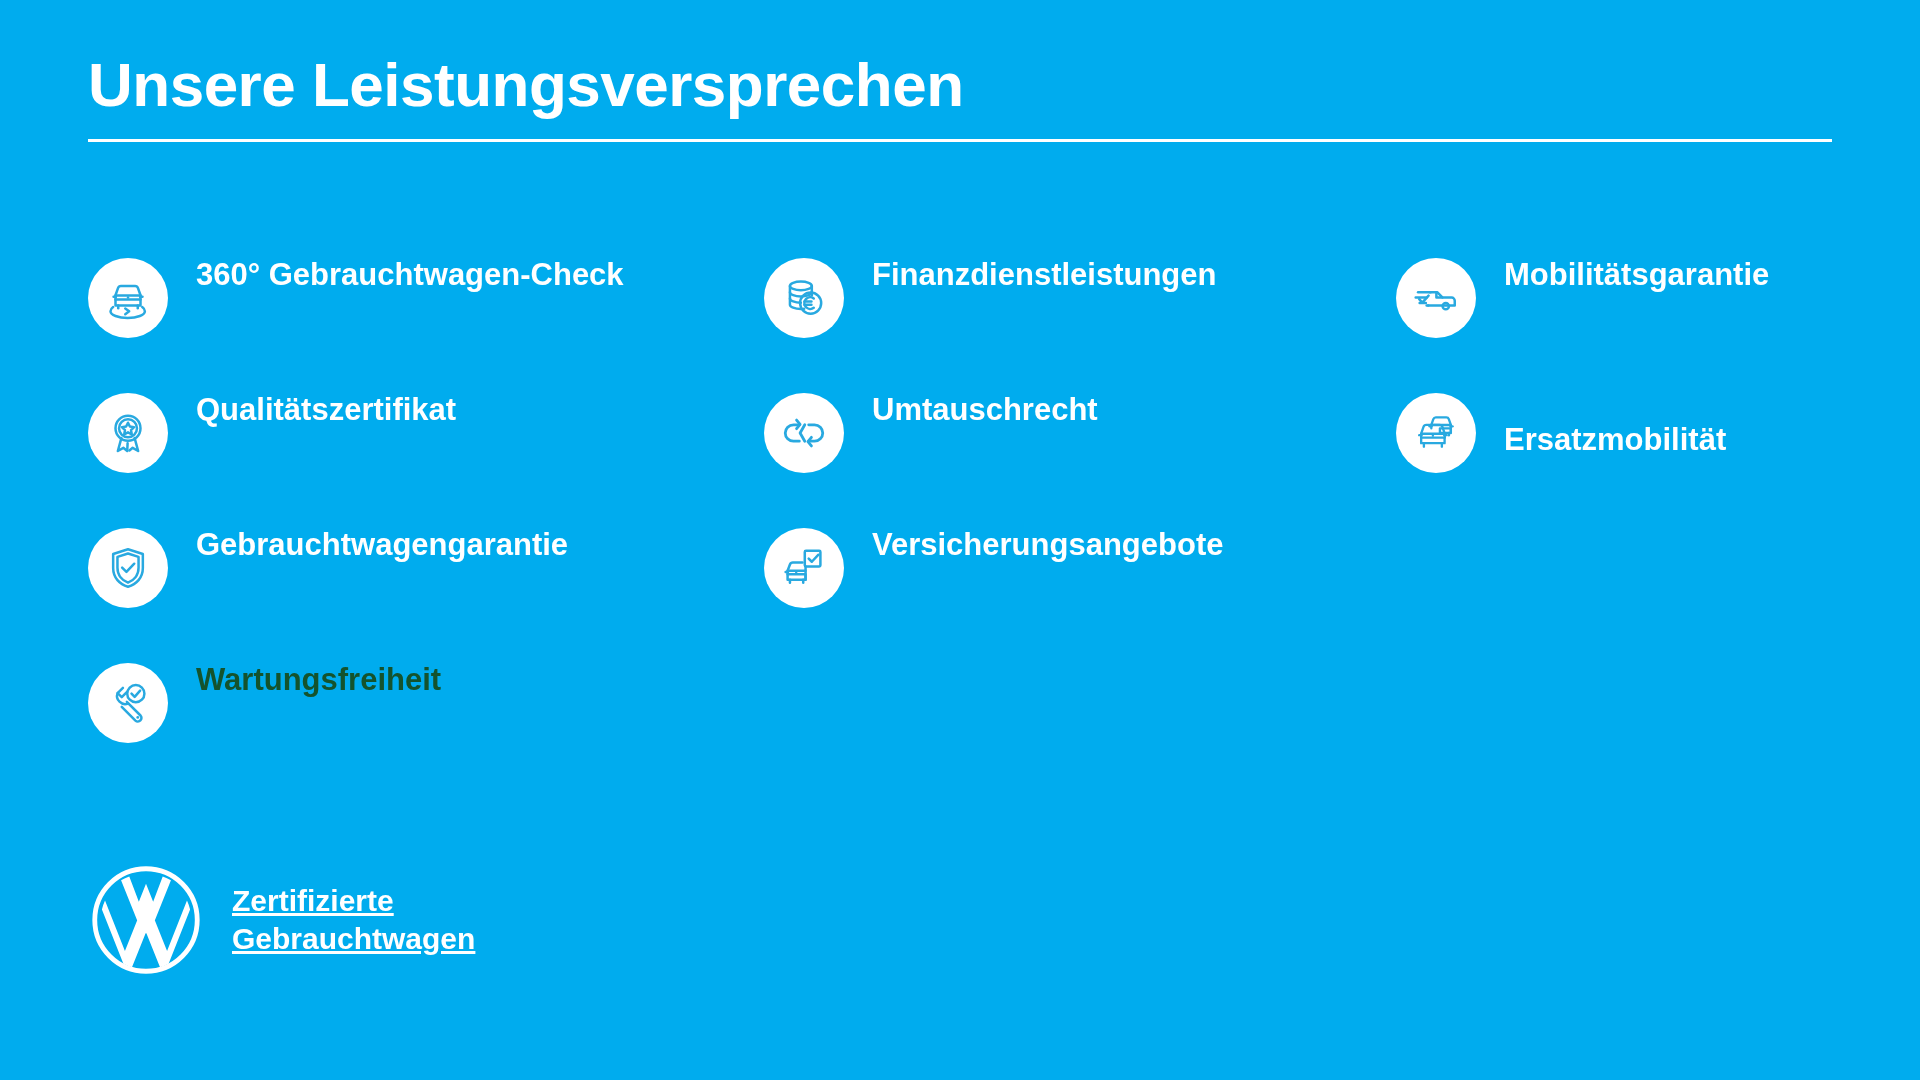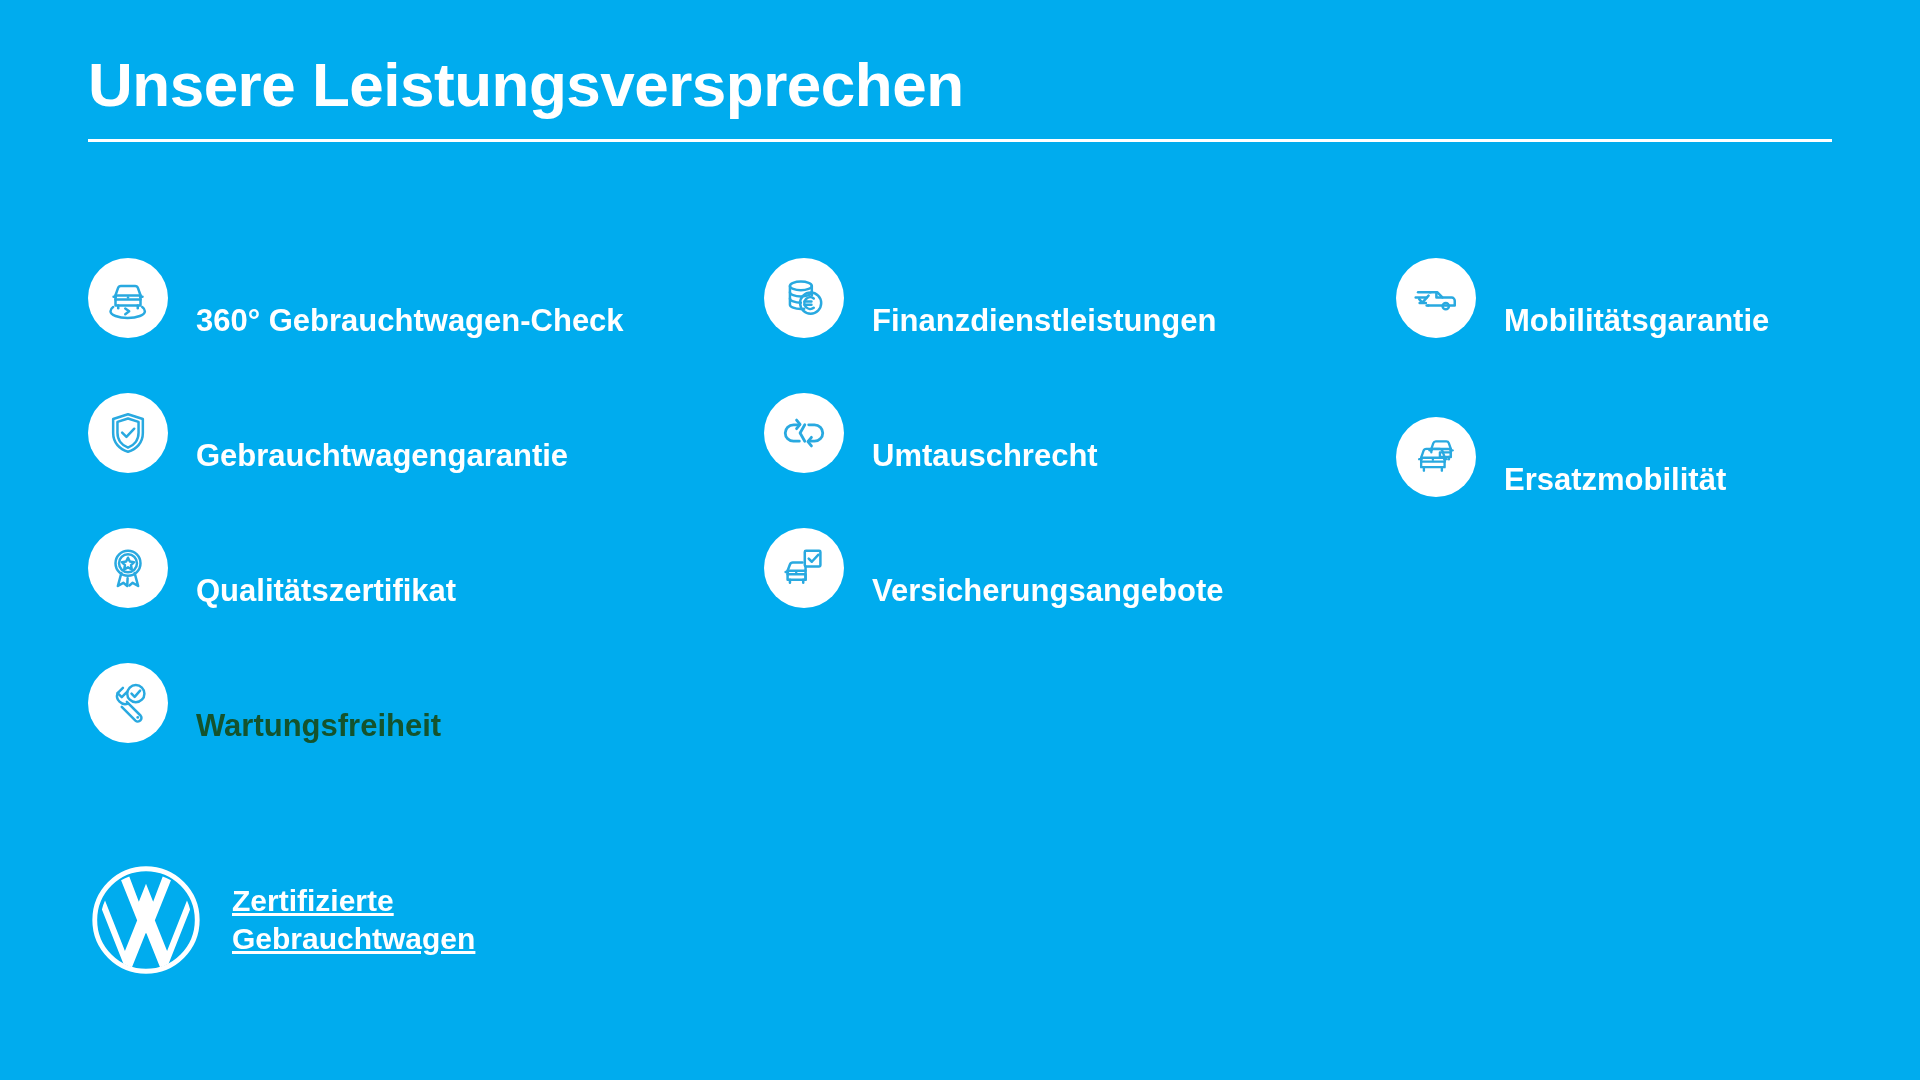--- a/index.html
+++ b/index.html
@@ -54,25 +54,25 @@
     width: 1760px;
     display: flex;
     align-items: flex-start;
   }
   .column {
     display: flex;
     flex-direction: column;
   }
   .col-1 { width: 676px; }
   .col-2 { width: 632px; }
-  .col-3 { width: 440px; gap: 24px; }
+  .col-3 { width: 440px; }
 
   .promise {
     display: flex;
-    align-items: flex-end;
+    align-items: flex-start;
     height: 80px;
     margin-bottom: 55px;
   }
   .promise:last-child { margin-bottom: 0; }
 
   .icon-badge {
     width: 80px;
     height: 80px;
     min-width: 80px;
     border-radius: 50%;
@@ -147,39 +147,39 @@
             <path d="M13 43.5c-2.1 1.5-3.4 3.3-3.4 5.3 0 4.9 9.8 8.8 22 8.8s22-3.9 22-8.8c0-2-1.3-3.8-3.4-5.3"></path>
             <path d="M28.5 45.5l5 3.6-5 3.6"></path>
           </svg>
         </span>
         <span class="promise-label" style="color: rgb(255, 255, 255);">360° Gebrauchtwagen-Check</span>
       </div>
 
       <div class="promise">
         <span class="icon-badge">
           <svg viewBox="0 0 64 64" fill="none" stroke="#29A9E0" stroke-width="3.2" stroke-linecap="round" stroke-linejoin="round">
-            <path d="M32 8L13 14v18c0 12.5 8.3 20.8 19 24 10.7-3.2 19-11.5 19-24V14z"></path>
-            <path d="M32 13.5L18.5 17.8v14c0 9.7 6.2 16.4 13.5 19 7.3-2.6 13.5-9.3 13.5-19v-14z"></path>
-            <path d="M24.5 31.5l5.5 5.5 10-10.5"></path>
-          </svg>
-        </span>
-        <span class="promise-label" style="color: rgb(255, 255, 255);">Gebrauchtwagengarantie</span>
-      </div>
-
-      <div class="promise">
-        <span class="icon-badge">
-          <svg viewBox="0 0 64 64" fill="none" stroke="#29A9E0" stroke-width="3.2" stroke-linecap="round" stroke-linejoin="round">
             <circle cx="32" cy="26" r="16"></circle>
             <circle cx="32" cy="26" r="11.5"></circle>
             <path d="M32 18.8l2.4 4.9 5.4.8-3.9 3.8.9 5.4-4.8-2.5-4.8 2.5.9-5.4-3.9-3.8 5.4-.8z"></path>
             <path d="M23.5 38.5L19 55l7-4 5 4 .5-10"></path>
             <path d="M40.5 38.5L45 55l-7-4-4.2 3.4"></path>
           </svg>
         </span>
         <span class="promise-label" style="color: rgb(255, 255, 255);">Qualitätszertifikat</span>
+      </div>
+
+      <div class="promise">
+        <span class="icon-badge">
+          <svg viewBox="0 0 64 64" fill="none" stroke="#29A9E0" stroke-width="3.2" stroke-linecap="round" stroke-linejoin="round">
+            <path d="M32 8L13 14v18c0 12.5 8.3 20.8 19 24 10.7-3.2 19-11.5 19-24V14z"></path>
+            <path d="M32 13.5L18.5 17.8v14c0 9.7 6.2 16.4 13.5 19 7.3-2.6 13.5-9.3 13.5-19v-14z"></path>
+            <path d="M24.5 31.5l5.5 5.5 10-10.5"></path>
+          </svg>
+        </span>
+        <span class="promise-label" style="color: rgb(255, 255, 255);">Gebrauchtwagengarantie</span>
       </div>
 
       <div class="promise">
         <span class="icon-badge">
           <svg viewBox="0 0 64 64" fill="none" stroke="#29A9E0" stroke-width="3.2" stroke-linecap="round" stroke-linejoin="round">
             <circle cx="42" cy="20" r="11"></circle>
             <path d="M36.5 20l4 4.2 7-8"></path>
             <path d="M25.5 12.5l-6.8 6.8 5.3 5.3 6.8-6.8"></path>
             <path d="M18.7 19.3a10.5 10.5 0 0 0 13.5 13.5"></path>
             <path d="M30.5 30.5L48 48a4.6 4.6 0 0 1-6.5 6.5L24 37"></path>

